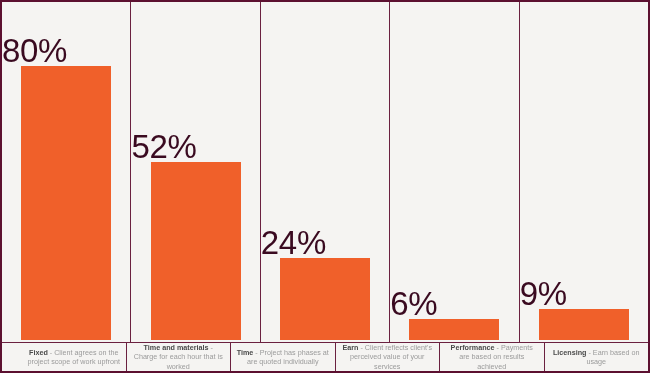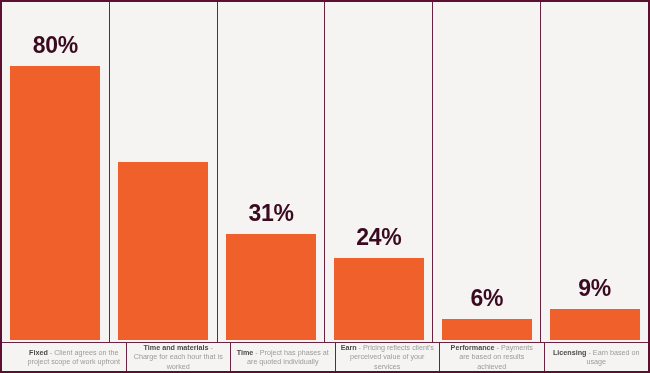--- a/index.html
+++ b/index.html
@@ -46,26 +46,25 @@
     align-items: center;
   }
   .bar-column:last-child {
     border-right: none;
   }
 
   .bar-value {
     position: absolute;
     left: 0;
     right: 0;
-    text-align: center;
-    font-size: 23px;
+    font-size: 33px;
     line-height: 1;
     color: #3a0a20;
     font-family: "Liberation Sans", sans-serif;
-    font-weight: 700;
+    font-weight: 400;
     letter-spacing: -0.3px;
   }
 
   .bar-rect {
     width: 90px;
     background: #f0602a;
     align-self: center;
   }
 
   
@@ -113,27 +112,24 @@
 <div id="chart-frame">
 
   <div id="plot-area">
 
     <div class="bar-column">
       <div class="bar-value" style="top: 32px;">80%</div>
       <div class="bar-rect" style="height: 274px; margin-bottom: 2px;"></div>
     </div>
 
     <div class="bar-column">
+      <div class="bar-value" style="top: 128px;">52%</div>
       <div class="bar-rect" style="height: 178px; margin-bottom: 2px;"></div>
     </div>
 
-    <div class="bar-column">
-      <div class="bar-value" style="top: 200px;">31%</div>
-      <div class="bar-rect" style="height: 106px; margin-bottom: 2px;"></div>
-    </div>
 
     <div class="bar-column">
       <div class="bar-value" style="top: 224px;">24%</div>
       <div class="bar-rect" style="height: 82px; margin-bottom: 2px;"></div>
     </div>
 
     <div class="bar-column">
       <div class="bar-value" style="top: 285px;">6%</div>
       <div class="bar-rect" style="height: 21px; margin-bottom: 2px;"></div>
     </div>
@@ -153,21 +149,21 @@
 
     <div class="legend-cell">
       <span><span class="legend-term">Time and materials</span><span class="legend-desc"> - Charge for each hour that is worked</span></span>
     </div>
 
     <div class="legend-cell">
       <span><span class="legend-term">Time</span><span class="legend-desc"> - Project has phases at are quoted individually</span></span>
     </div>
 
     <div class="legend-cell">
-      <span><span class="legend-term">Earn</span><span class="legend-desc"> - Pricing reflects client's perceived value of your services</span></span>
+      <span><span class="legend-term">Earn</span><span class="legend-desc"> - Client reflects client's perceived value of your services</span></span>
     </div>
 
     <div class="legend-cell">
       <span><span class="legend-term">Performance</span><span class="legend-desc"> - Payments are based on results achieved</span></span>
     </div>
 
     <div class="legend-cell">
       <span><span class="legend-term">Licensing</span><span class="legend-desc"> - Earn based on usage</span></span>
     </div>
 

